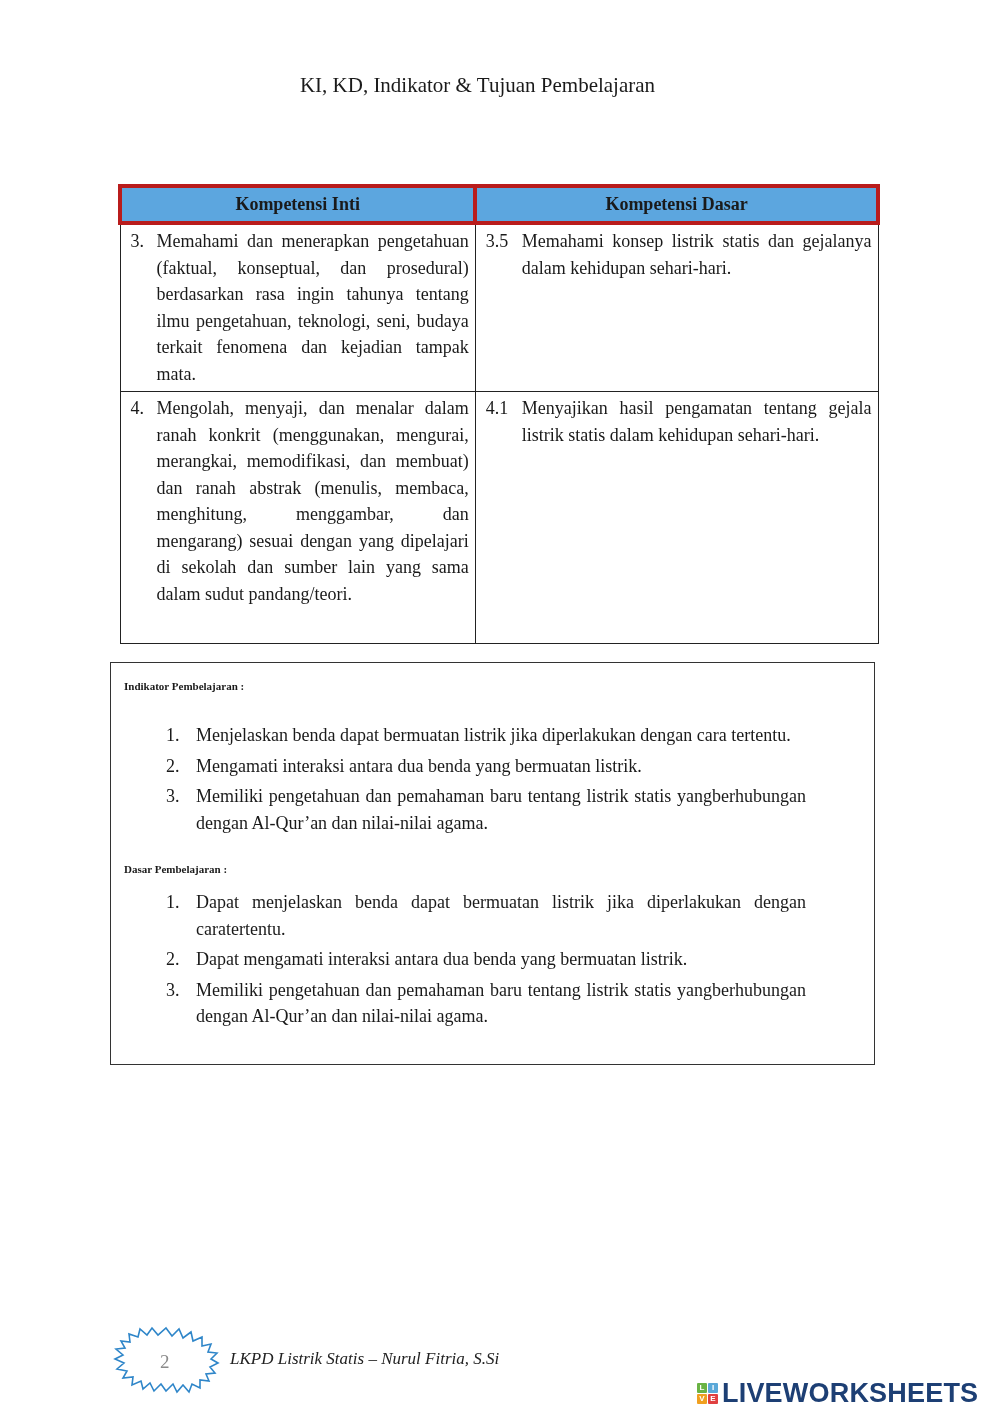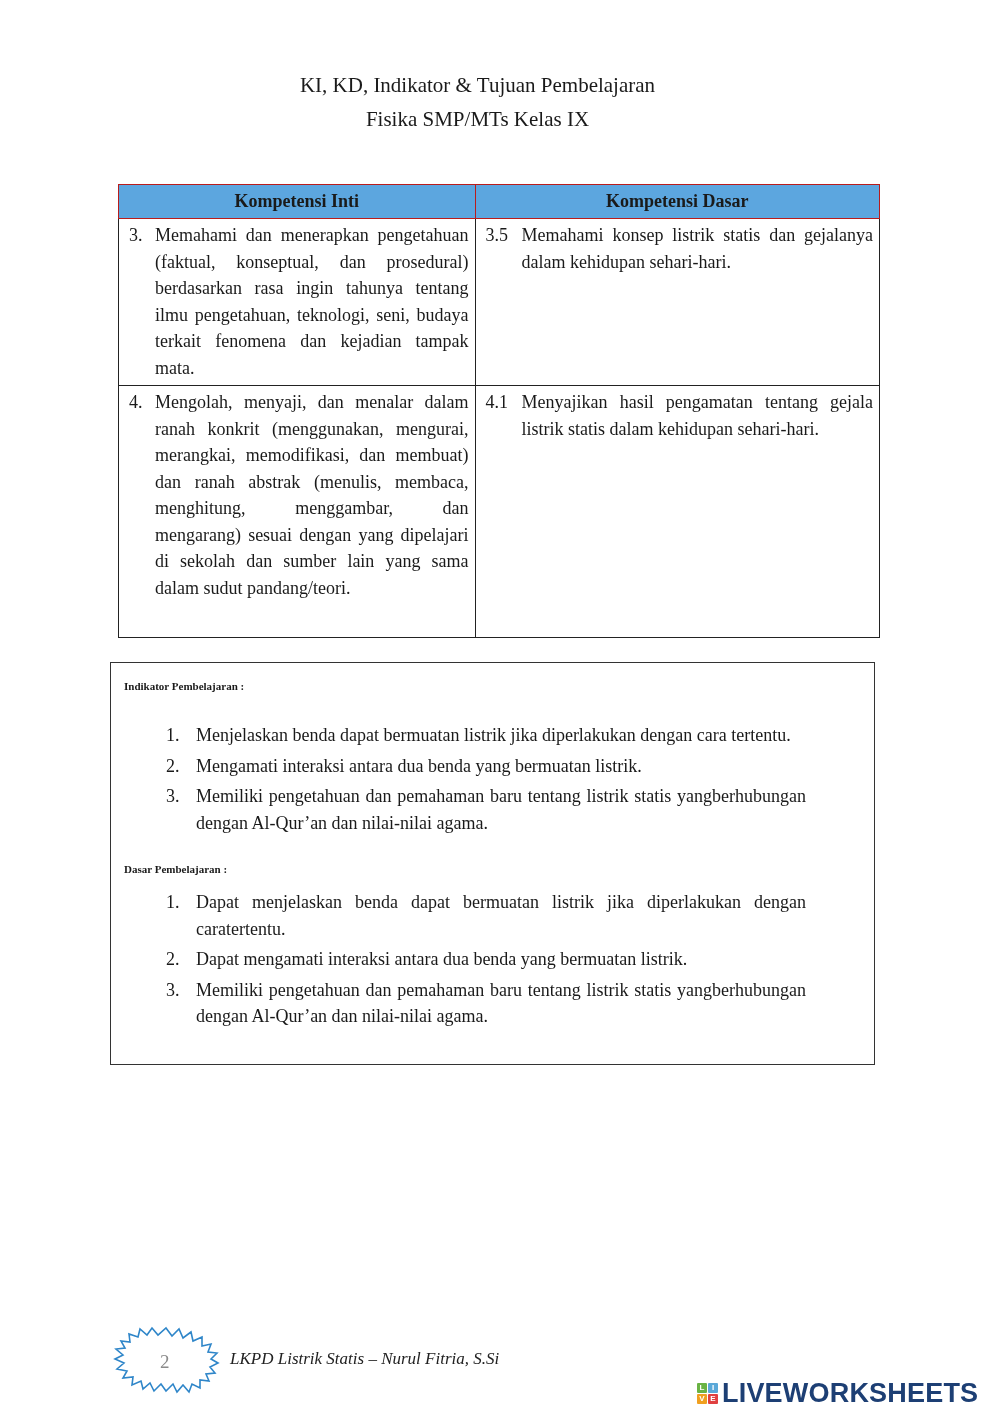--- a/index.html
+++ b/index.html
@@ -11,21 +11,21 @@
     .title-block { position: absolute; left: 0; top: 70px; width: 955px; text-align: center; font-weight: normal; }
     .title-main { font-size: 21px; line-height: 30px; margin: 0; }
     .title-sub { font-size: 21px; line-height: 31px; margin-top: 4px; }
     .title-sub2 { font-size: 21px; line-height: 31px; }
     .ki-table {
       position: absolute; left: 118px; top: 184px; width: 762px;
       border-collapse: collapse; font-size: 18px; line-height: 26.5px;
     }
     .ki-table th {
       background: #5ca6df; font-weight: bold; font-size: 18px; height: 33px;
-      border: 1px solid #b91c1c; padding: 0; text-align: center; vertical-align: middle;
+      border: 4px solid #b91c1c; padding: 0; text-align: center; vertical-align: middle;
     }
     .ki-table td {
       border: 1px solid #222; vertical-align: top; padding: 3px 6px 4px 10px;
     }
     .ki-table col.c1 { width: 357px; }
     .ki-table col.c2 { width: 405px; }
     .item { display: flex; text-align: justify; }
     .item .num { flex: 0 0 auto; }
     .item .txt { flex: 1; }
     .ki .num { width: 26px; }
@@ -48,21 +48,20 @@
     .brand { position: absolute; left: 697px; top: 1378px; height: 30px; display: flex; align-items: center; }
     .brand-logo { display: grid; grid-template-columns: 10px 10px; grid-template-rows: 10px 10px; gap: 1px; margin-right: 4px; }
     .brand-logo span { font-family: "Liberation Sans", sans-serif; font-size: 8px; font-weight: bold; color: #fff; text-align: center; line-height: 10px; border-radius: 1px; }
     .brand-text { font-family: "Liberation Sans", sans-serif; font-weight: bold; font-size: 27px; color: #1d3f74; letter-spacing: 0.2px; }
   </style>
 </head>
 <body>
 
 <div class="title-block">
   <div class="title-main">KI, KD, Indikator &amp; Tujuan Pembelajaran</div>
-  <div class="title-sub">Fisika SMP/MTs Kelas IX</div>
 </div>
 
 <table class="ki-table">
   <colgroup>
       <col class="c1">
       <col class="c2">
     </colgroup>
   <thead>
     <tr>
       <th>Kompetensi Inti</th>

